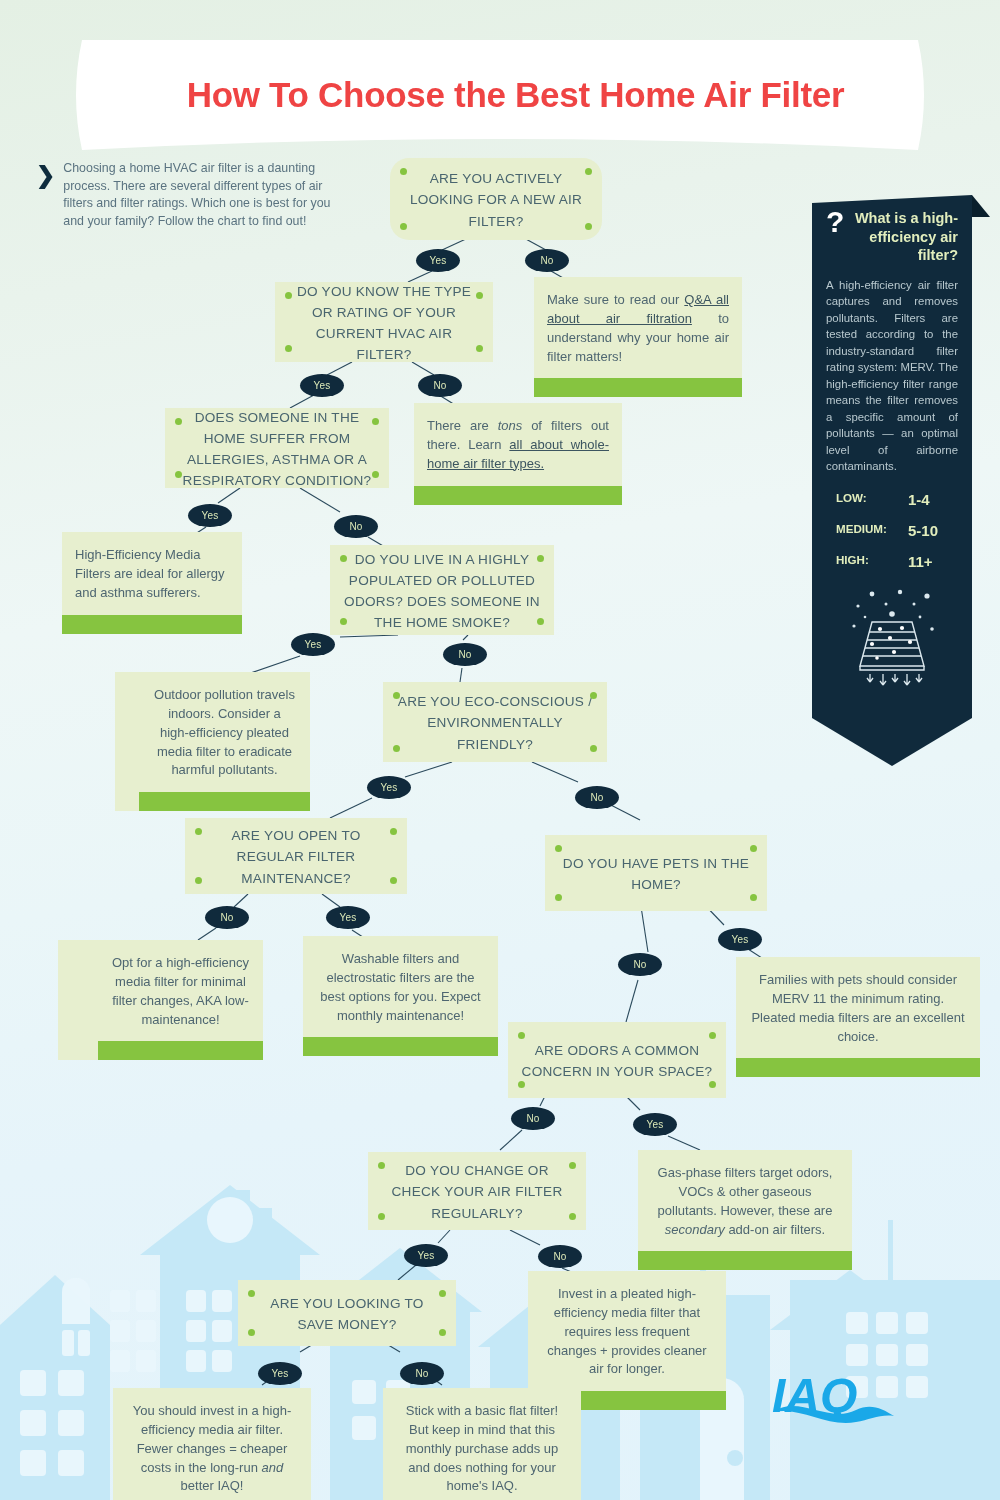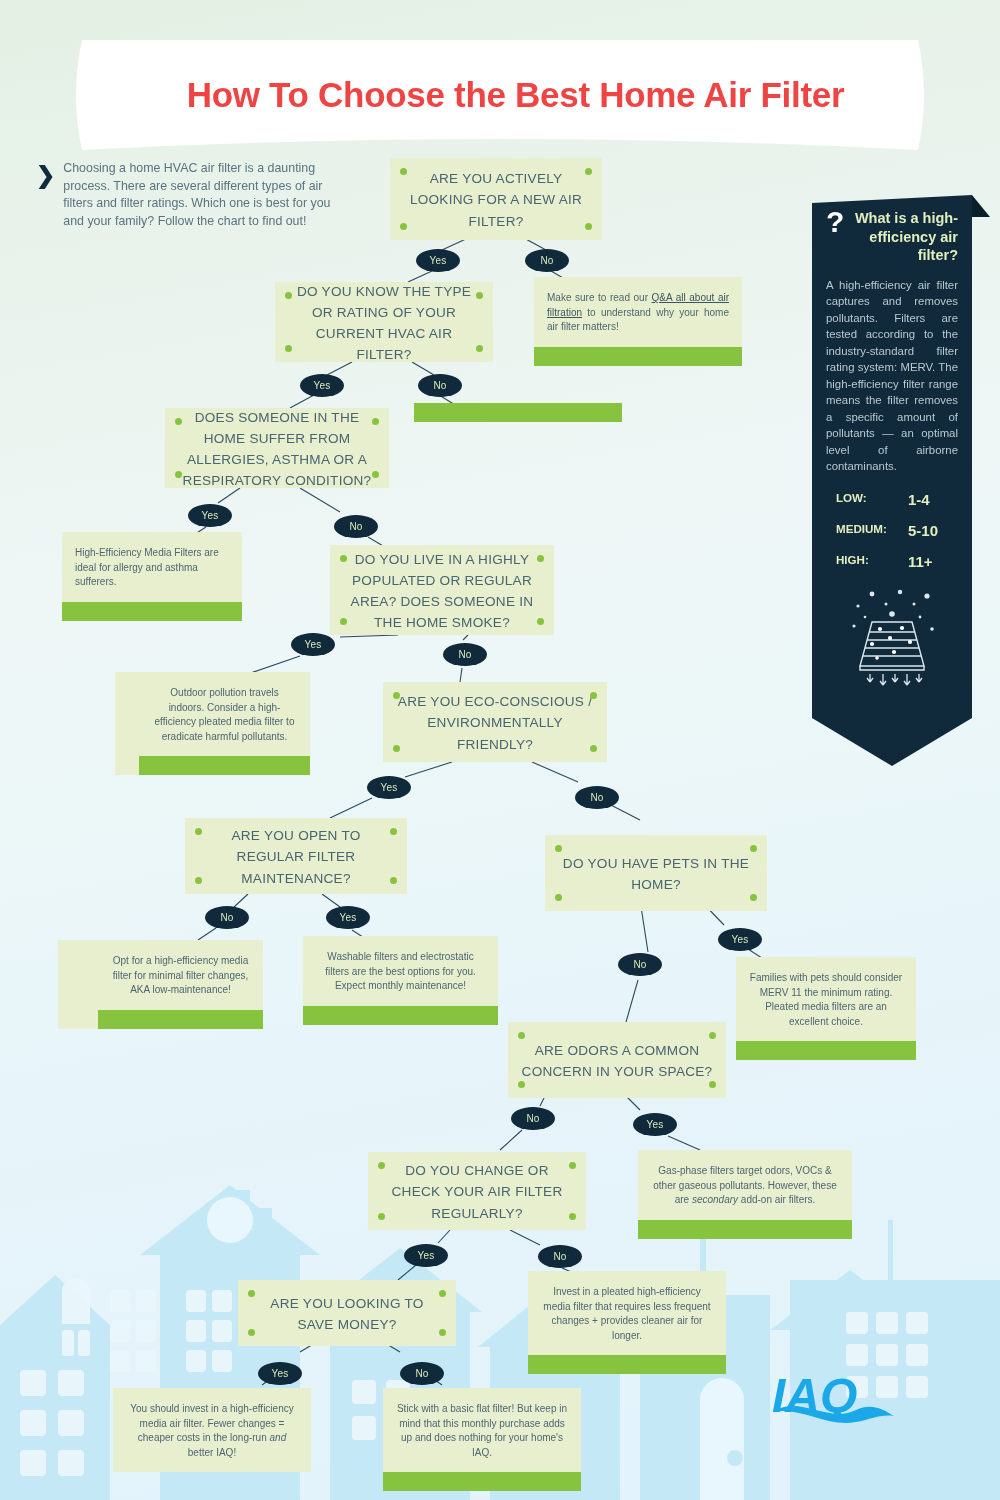--- a/index.html
+++ b/index.html
@@ -35,21 +35,21 @@
 
   .node {
     position: absolute; z-index: 3;
     background: #e7efcf;
     display: flex; flex-direction: column; justify-content: center;
   }
   .node .body {
     padding: 14px 13px 12px;
     text-align: center;
     color: #4e6671;
-    font-size: 10px;
+    font-size: 13px;
     line-height: 1.45;
   }
   .node.q .body {
     color: #49656f;
     font-size: 13.6px;
     letter-spacing: 0.25px;
     line-height: 1.55;
   }
   .node.q .dot {
     position: absolute; width: 7px; height: 7px; border-radius: 50%; background: #86c440;
@@ -203,21 +203,21 @@
       <line x1="416" y1="1265" x2="398" y2="1280"></line>
     <line x1="510" y1="1230" x2="540" y2="1245"></line>
       <line x1="562" y1="1268" x2="590" y2="1280"></line>
     <line x1="320" y1="1340" x2="300" y2="1352"></line>
       <line x1="280" y1="1372" x2="262" y2="1385"></line>
     <line x1="380" y1="1340" x2="400" y2="1352"></line>
       <line x1="424" y1="1372" x2="442" y2="1385"></line>
   </g>
 </svg>
 
-<div class="node q" style="left:390px; top:158px; width:212px; height:82px;">
+<div class="node q" style="left:390px; top:158px; width:212px; height:82px;border-radius:19px;">
   <span class="dot tl"></span>
   <span class="dot tr"></span>
   <span class="dot bl"></span>
   <span class="dot br"></span>
   <div class="body">ARE YOU ACTIVELY LOOKING FOR A NEW AIR FILTER?</div>
 </div>
 <div class="pill" style="left:416px; top:249px;">Yes</div>
 <div class="pill" style="left:525px; top:249px;">No</div>
 
 <div class="node a justify" style="left:534px; top:277px; width:208px;">
@@ -229,20 +229,21 @@
   <span class="dot tl"></span>
   <span class="dot tr"></span>
   <span class="dot bl"></span>
   <span class="dot br"></span>
   <div class="body">DO YOU KNOW THE TYPE OR RATING OF YOUR CURRENT HVAC AIR FILTER?</div>
 </div>
 <div class="pill" style="left:300px; top:374px;">Yes</div>
 <div class="pill" style="left:418px; top:374px;">No</div>
 
 <div class="node a justify" style="left:414px; top:403px; width:208px;">
+  <div class="body"><span>There are </span><em>tons</em><span> of filters out there. Learn </span><span class="lnk">all about whole-home air filter types.</span></div>
   <div class="bar"></div>
 </div>
 
 <div class="node q" style="left:165px; top:408px; width:224px; height:80px;">
   <span class="dot tl"></span>
   <span class="dot tr"></span>
   <span class="dot bl"></span>
   <span class="dot br"></span>
   <div class="body">DOES SOMEONE IN THE HOME SUFFER FROM ALLERGIES, ASTHMA OR A RESPIRATORY CONDITION?</div>
 </div>
@@ -252,21 +253,21 @@
 <div class="node a" style="left:62px; top:532px; width:180px;">
   <div class="body" style="text-align:left;">High-Efficiency Media Filters are ideal for allergy and asthma sufferers.</div>
   <div class="bar"></div>
 </div>
 
 <div class="node q" style="left:330px; top:545px; width:224px; height:90px;">
   <span class="dot tl"></span>
   <span class="dot tr"></span>
   <span class="dot bl"></span>
   <span class="dot br"></span>
-  <div class="body">DO YOU LIVE IN A HIGHLY POPULATED OR REGULAR AREA? DOES SOMEONE IN THE HOME SMOKE?</div>
+  <div class="body">DO YOU LIVE IN A HIGHLY POPULATED OR POLLUTED ODORS? DOES SOMEONE IN THE HOME SMOKE?</div>
 </div>
 <div class="pill" style="left:291px; top:633px;">Yes</div>
 <div class="pill" style="left:443px; top:643px;">No</div>
 
 <div class="node a" style="left:115px; top:672px; width:195px;padding-left:24px;">
   <div class="body">Outdoor pollution travels indoors. Consider a high-efficiency pleated media filter to eradicate harmful pollutants.</div>
   <div class="bar"></div>
 </div>
 
 <div class="node q" style="left:383px; top:682px; width:224px; height:80px;">
@@ -302,21 +303,21 @@
 <div class="node q" style="left:545px; top:835px; width:222px; height:76px;">
   <span class="dot tl"></span>
   <span class="dot tr"></span>
   <span class="dot bl"></span>
   <span class="dot br"></span>
   <div class="body">DO YOU HAVE PETS IN THE HOME?</div>
 </div>
 <div class="pill" style="left:618px; top:953px;">No</div>
 <div class="pill" style="left:718px; top:928px;">Yes</div>
 
-<div class="node a" style="left:736px; top:957px; width:180px;">
+<div class="node a" style="left:736px; top:957px; width:244px;">
   <div class="body">Families with pets should consider MERV 11 the minimum rating. Pleated media filters are an excellent choice.</div>
   <div class="bar"></div>
 </div>
 
 <div class="node q" style="left:508px; top:1022px; width:218px; height:76px;">
   <span class="dot tl"></span>
   <span class="dot tr"></span>
   <span class="dot bl"></span>
   <span class="dot br"></span>
   <div class="body">ARE ODORS A COMMON CONCERN IN YOUR SPACE?</div>

